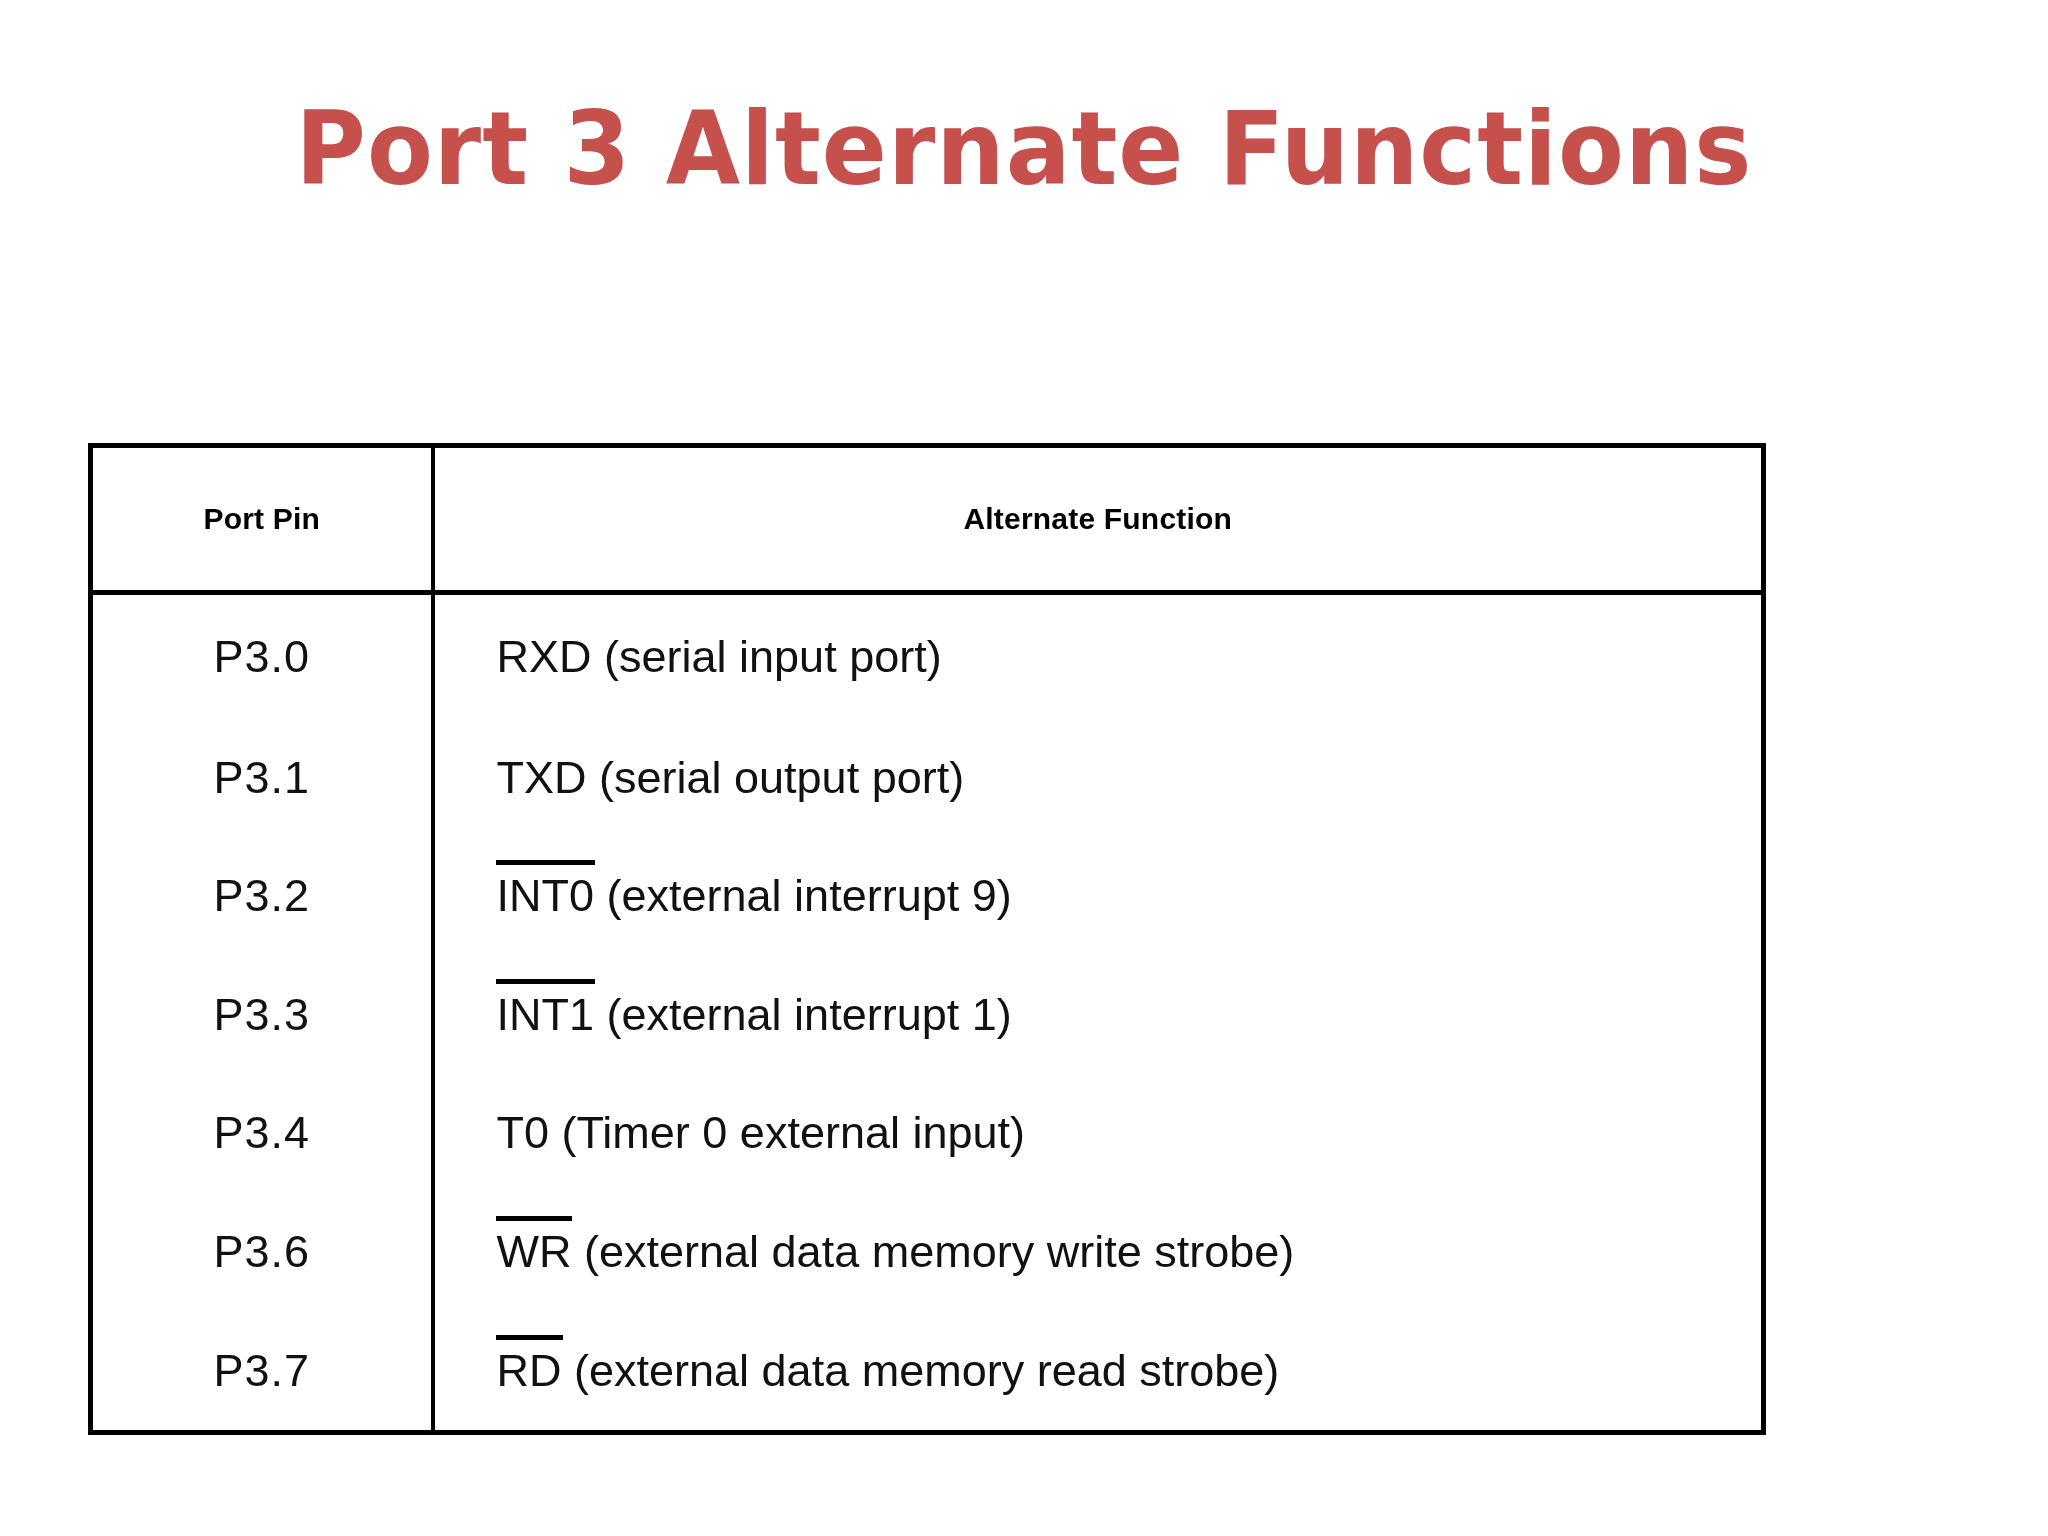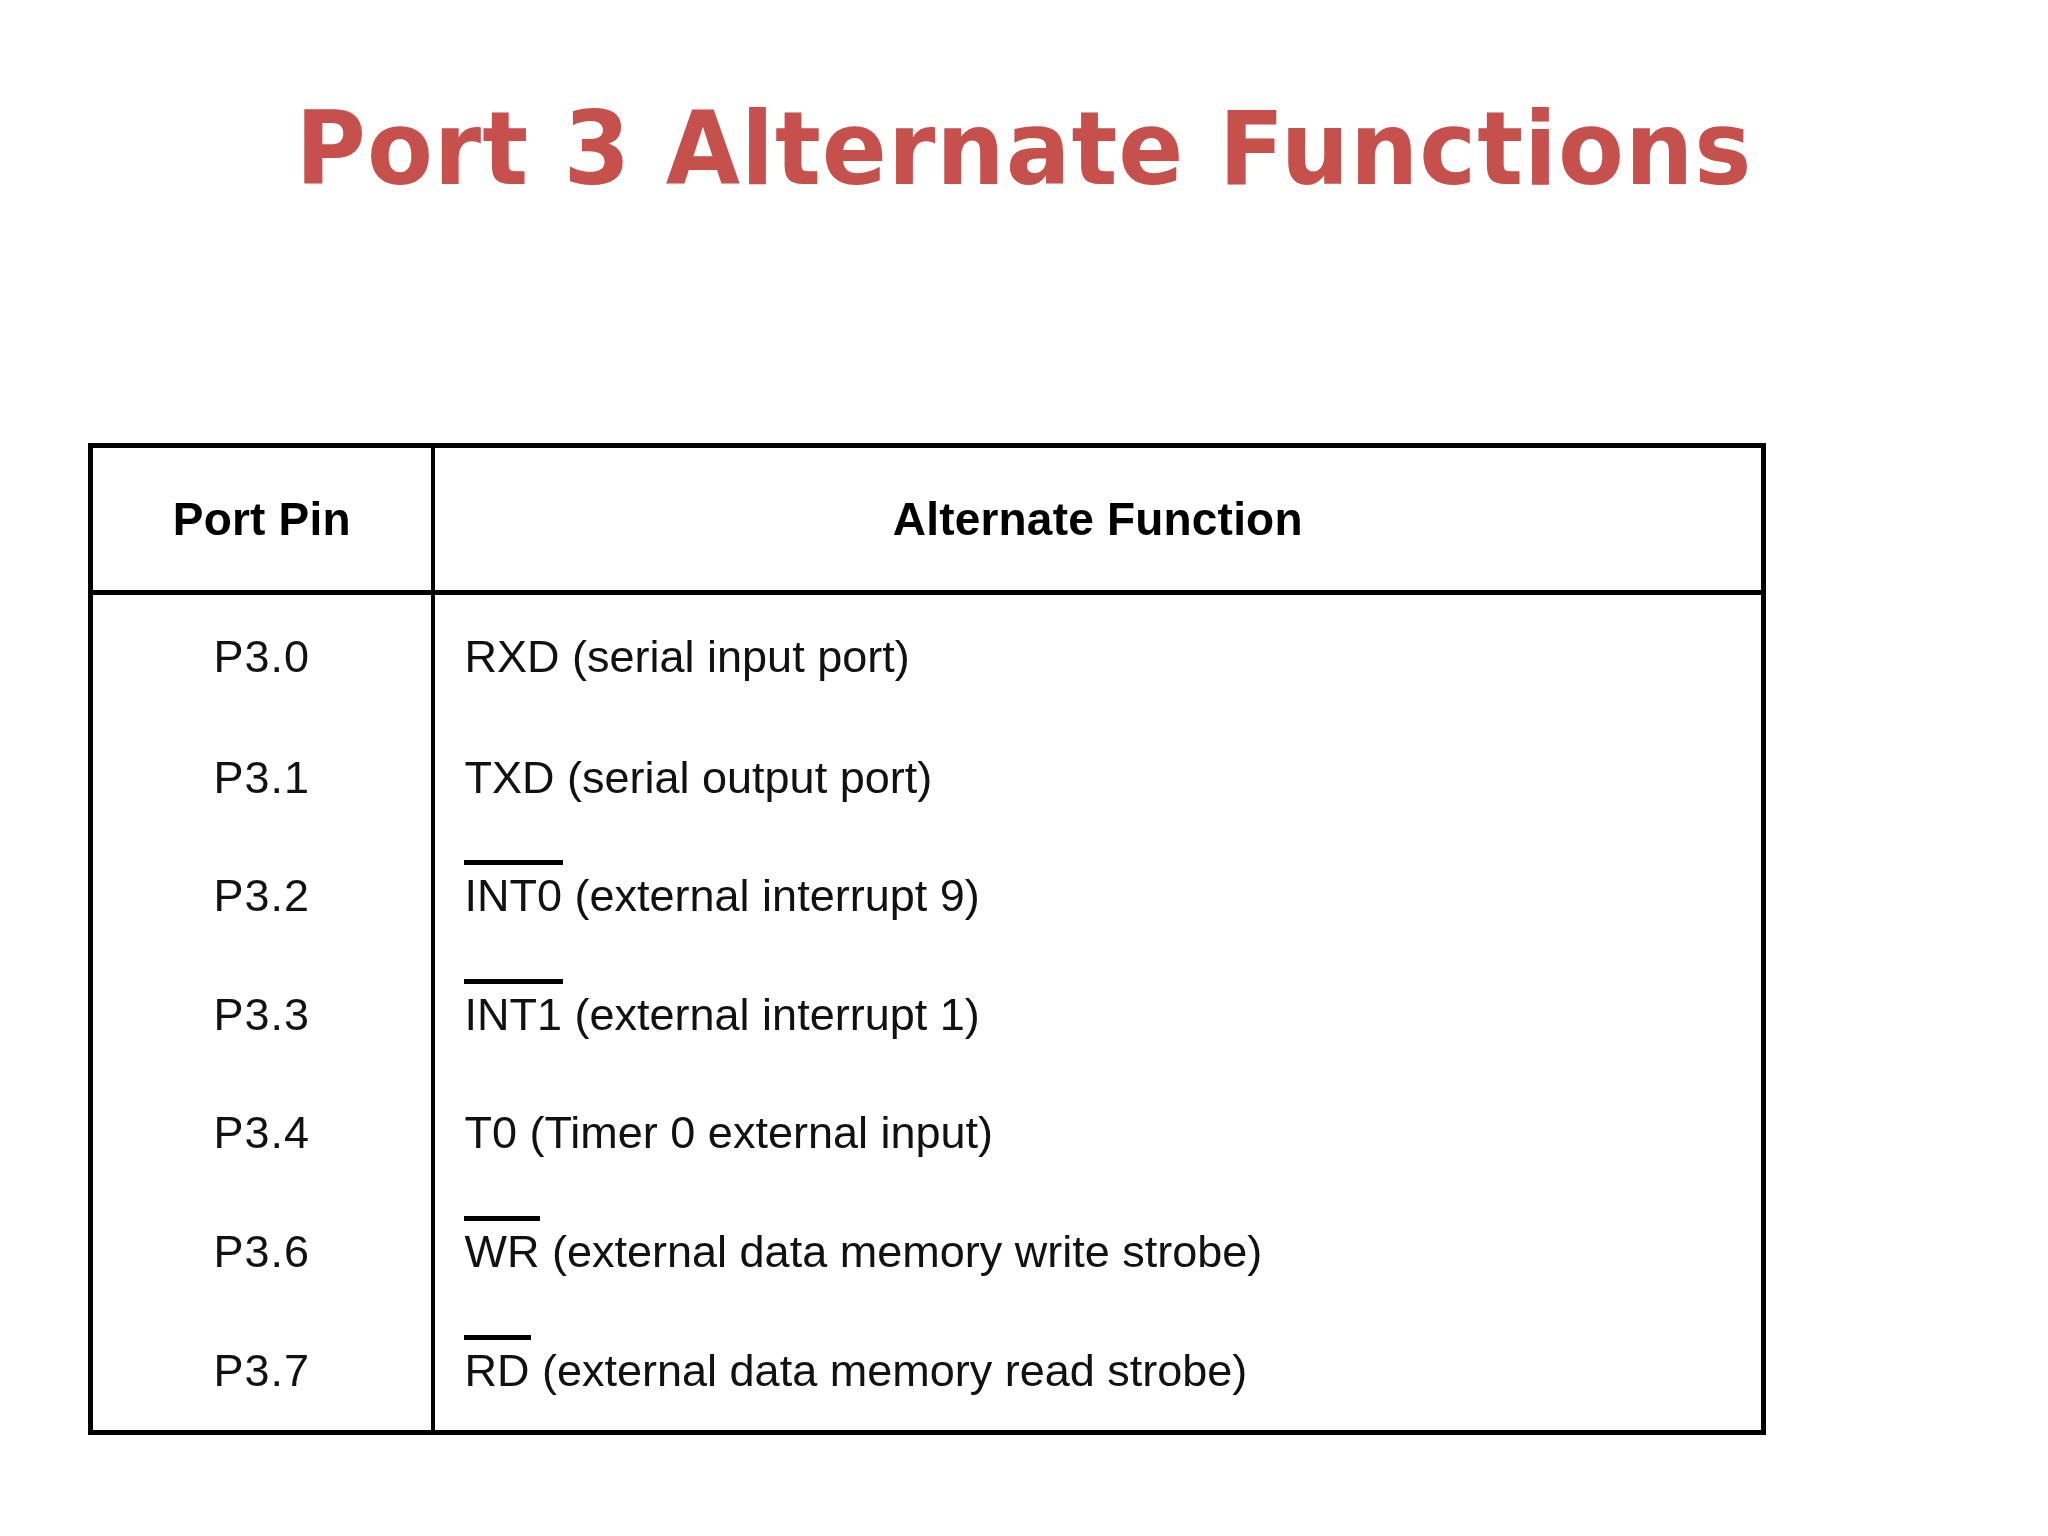--- a/index.html
+++ b/index.html
@@ -51,21 +51,21 @@
   }
   table.pin-table col.c-pin   { width: 342px; }
   table.pin-table col.c-func  { width: auto; }
 
   thead th {
     border-bottom: 5px solid #000000;
     padding: 0;
     height: 142px;
     font-family: "Liberation Sans", sans-serif;
     font-weight: 700;
-    font-size: 46px;
+    font-size: 30px;
     color: #000000;
     vertical-align: middle;
     letter-spacing: 0.2px;
   }
   thead th.th-pin {
     border-right: 4px solid #000000;
     text-align: center;
   }
   thead th.th-func {
   }
@@ -79,21 +79,21 @@
     vertical-align: middle;
     border: 0;
   }
   tbody td.td-pin {
     border-right: 4px solid #000000;
     text-align: center;
     letter-spacing: 1px;
   }
   tbody td.td-func {
     text-align: left;
-    padding-left: 30px;
+    padding-left: 62px;
     white-space: nowrap;
   }
 
   
   tbody tr:first-child td { height: 104px; }
 
   .ovl {
     display: inline-block;
     position: relative;
   }

